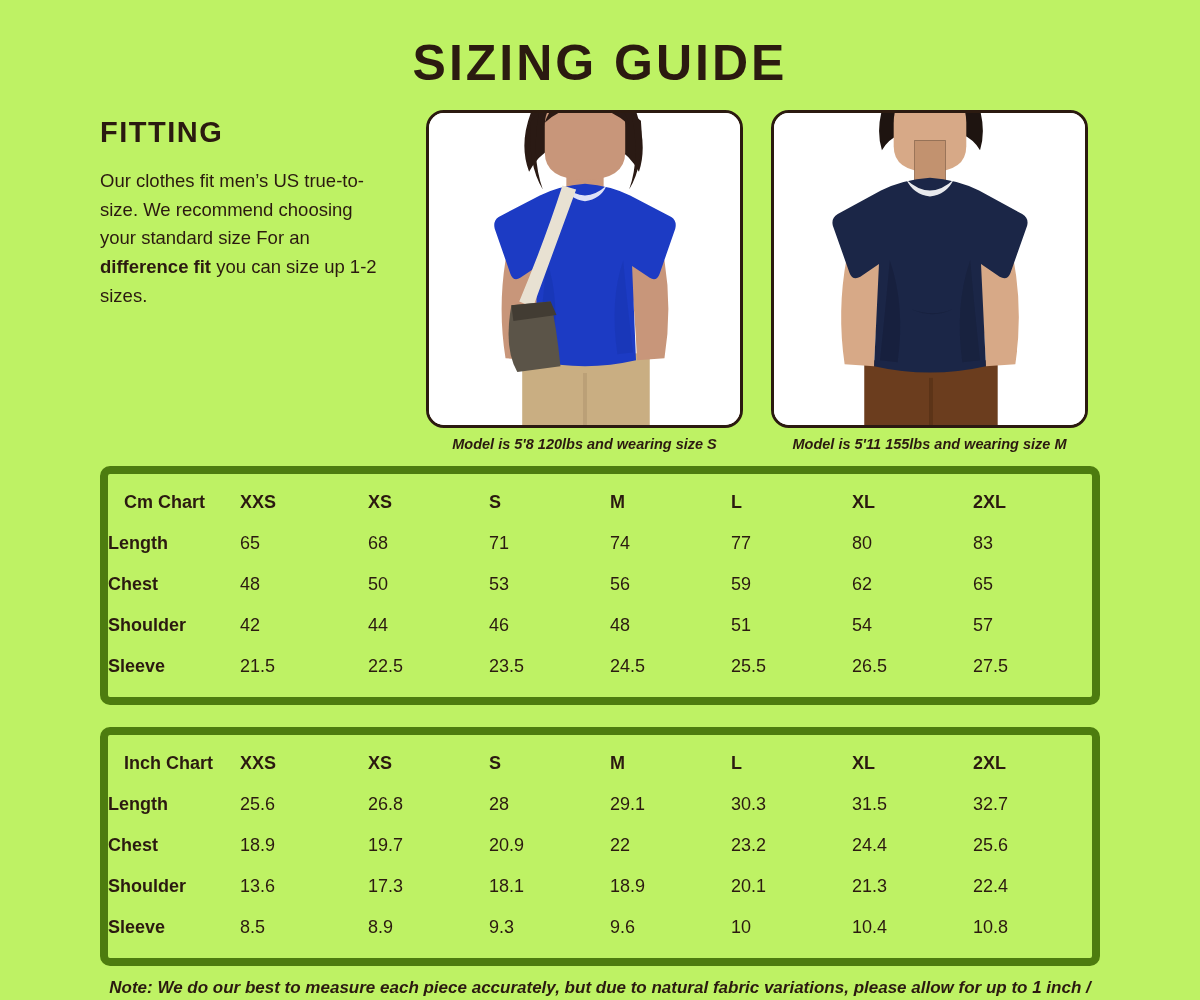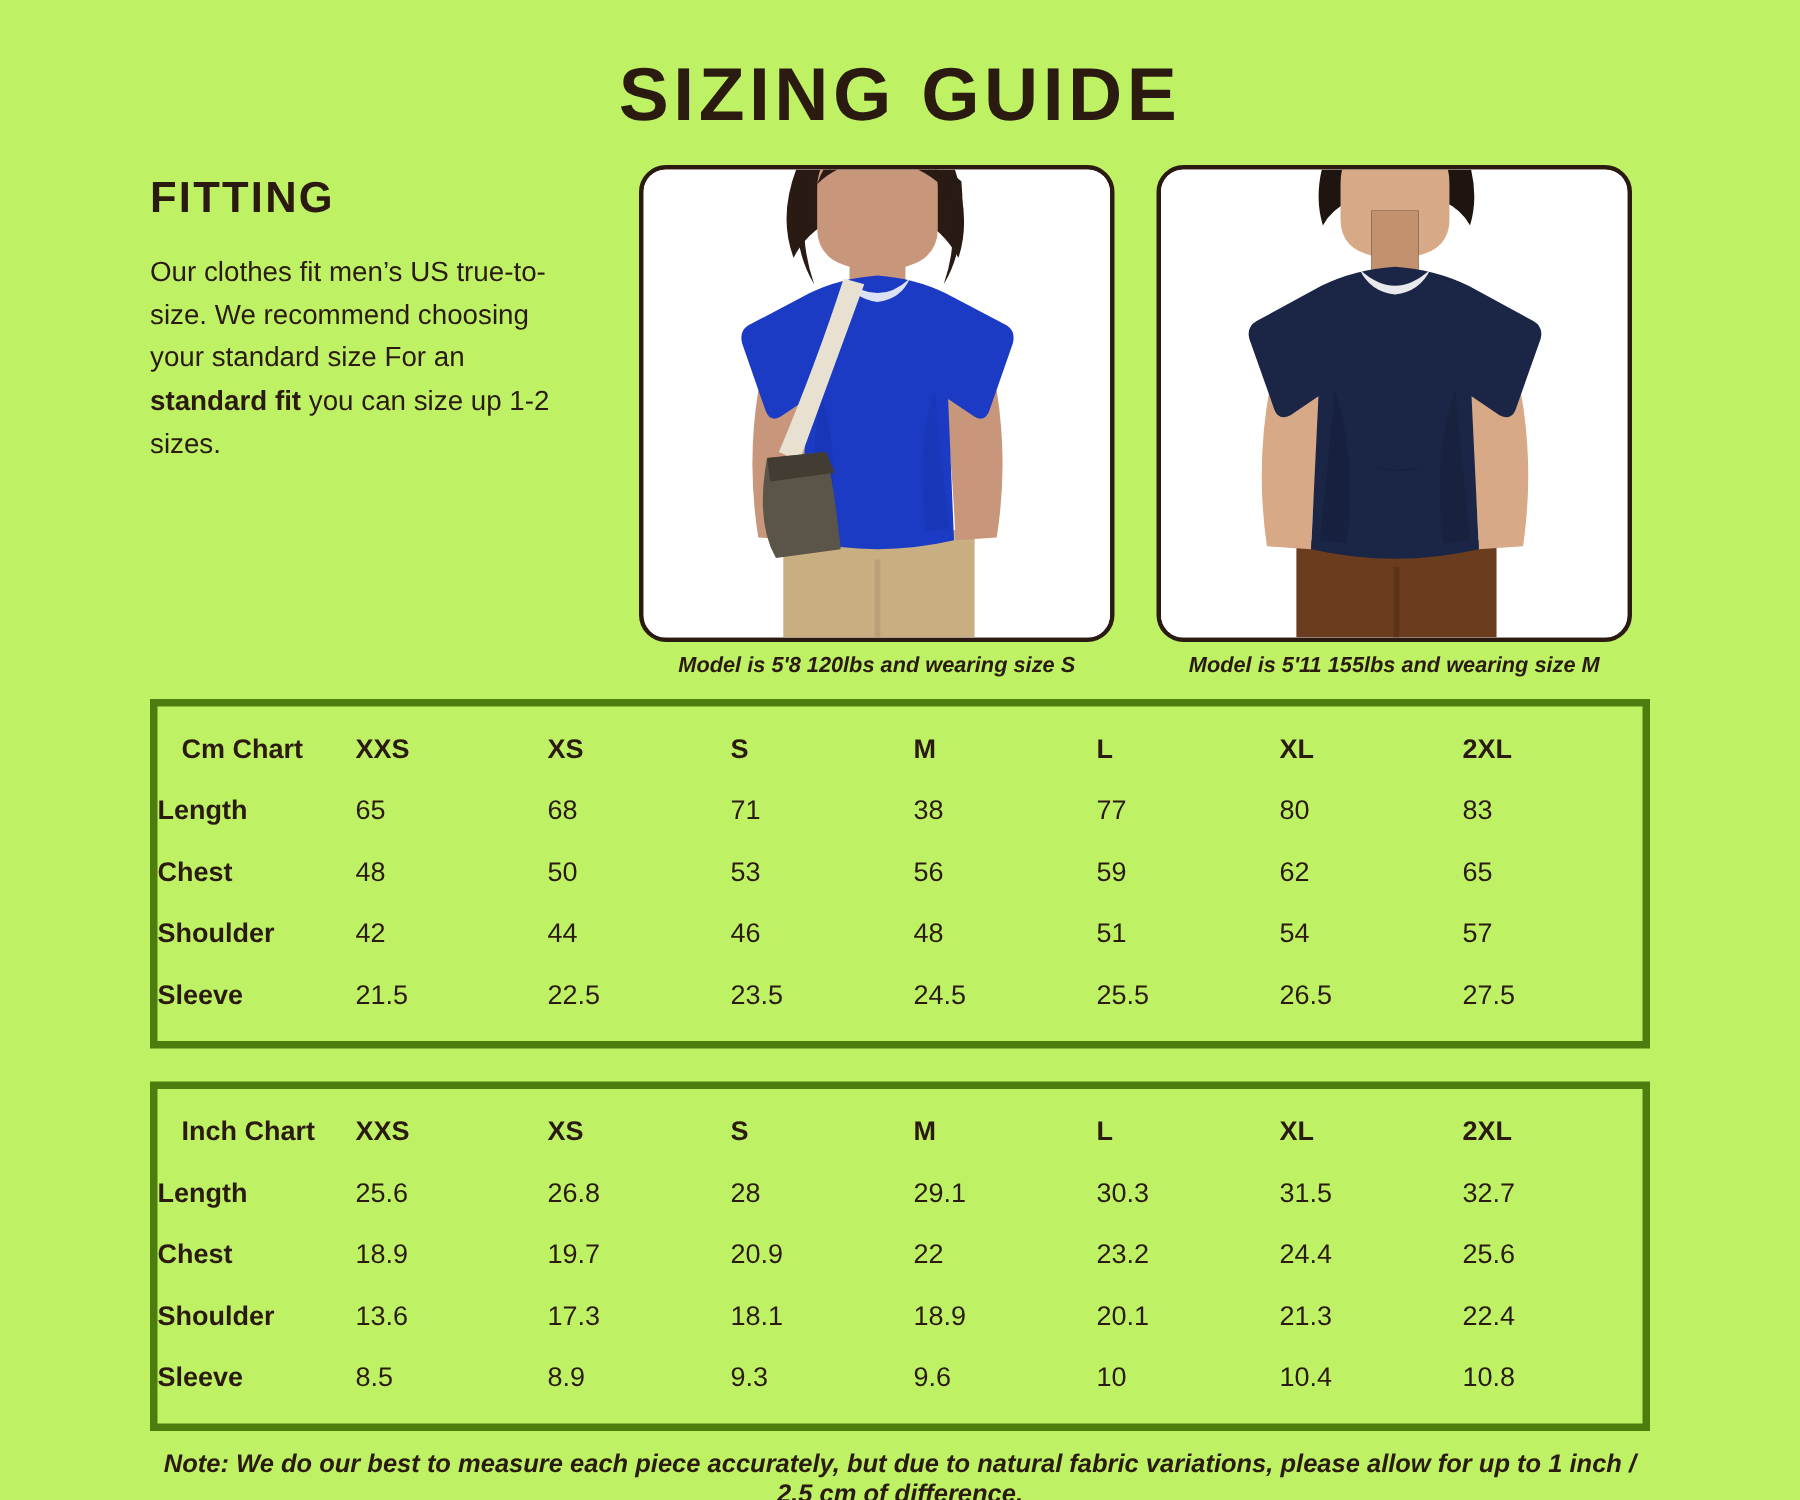--- a/index.html
+++ b/index.html
@@ -80,22 +80,22 @@
     text-align: center;
     color: #2B1A10;
   }
 
   
   .model-frame svg { display: block; width: 100%; height: 100%; }
 
   
   .chart-wrap { padding: 0 100px; }
   .chart {
-    border: 5px solid #4d7c0f;
-    border-radius: 0;
+    border: 8px solid #4d7c0f;
+    border-radius: 10px;
     margin-top: 14px;
     padding: 8px 0 10px 0;
   }
   table {
     width: 100%;
     border-collapse: collapse;
     table-layout: fixed;
   }
   th, td {
     font-size: 18px;
@@ -124,21 +124,21 @@
 <body>
 
 <div class="page">
 
   <div class="title">SIZING GUIDE</div>
 
   <div class="top">
 
     <div class="fitting">
       <h2>FITTING</h2>
-      <p><span>Our clothes fit men’s US true-to-size. We recommend choosing your standard size For an </span><b>standard fit</b><span> you can size up 1-2 sizes.</span></p>
+      <p><span>Our clothes fit men’s US true-to-size. We recommend choosing your standard size For an </span><b>difference fit</b><span> you can size up 1-2 sizes.</span></p>
     </div>
 
     <div class="models">
 
       <div class="model-block">
         <div class="model-frame">
           <svg viewBox="0 0 317 318" preserveAspectRatio="xMidYMid slice" aria-hidden="true">
             <rect x="0" y="0" width="317" height="318" fill="#FFFFFF"></rect>
 
             <path d="M108 -10 q50 -30 100 0 q16 40 6 70 q-10 -18 -26 -26 l-60 0 q-18 10 -26 26 q-12 -32 6 -70 Z" fill="#2A1A14"></path>
@@ -249,21 +249,21 @@
             <th>XL</th>
             <th>2XL</th>
           </tr>
         </thead>
         <tbody>
           <tr>
             <td class="col-label">Length</td>
             <td>65</td>
             <td>68</td>
             <td>71</td>
-            <td>38</td>
+            <td>74</td>
             <td>77</td>
             <td>80</td>
             <td>83</td>
           </tr>
           <tr>
             <td class="col-label">Chest</td>
             <td>48</td>
             <td>50</td>
             <td>53</td>
             <td>56</td>

